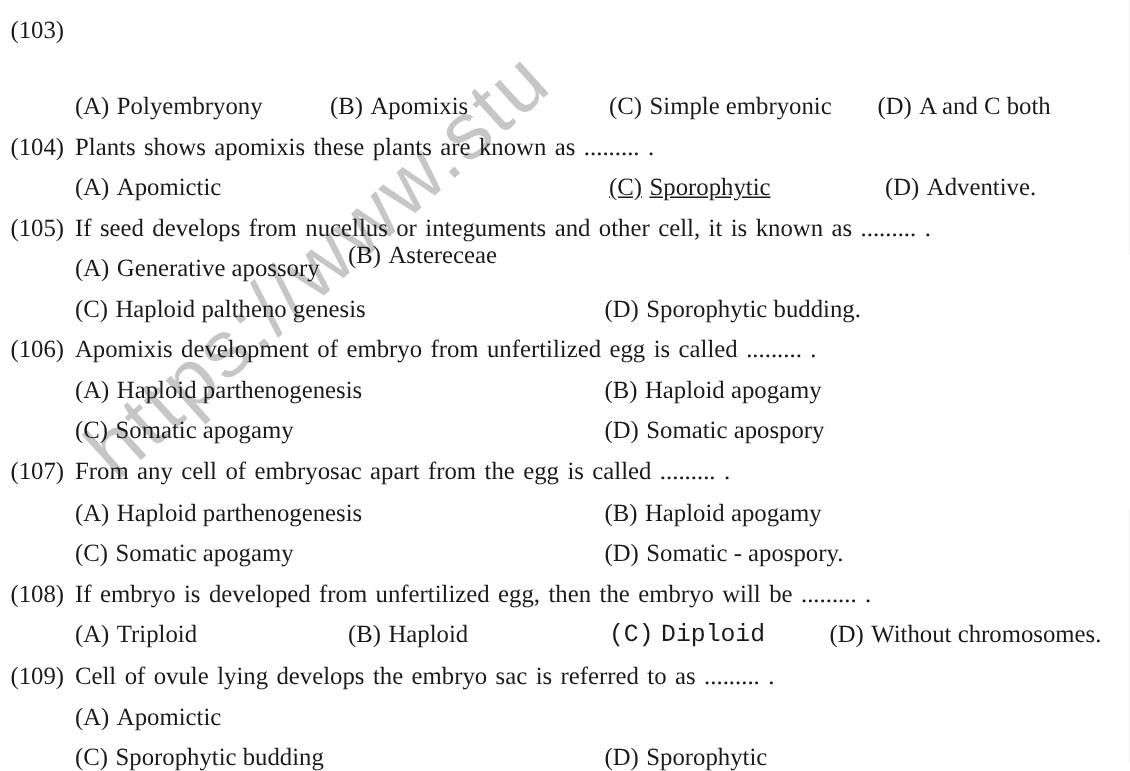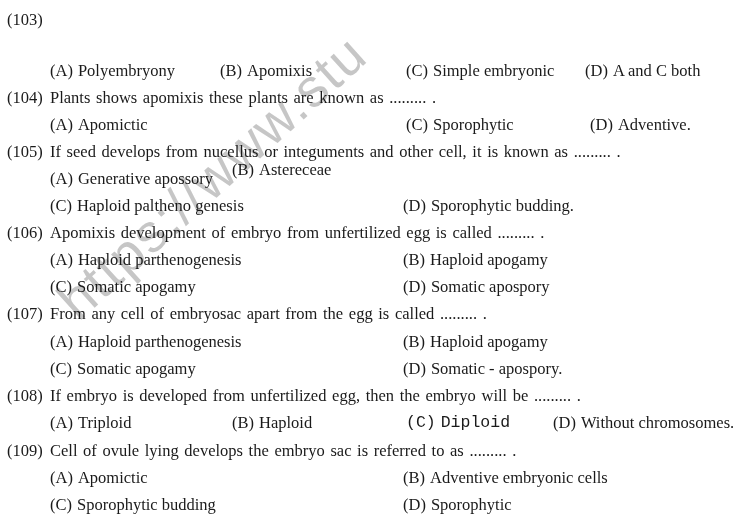--- a/index.html
+++ b/index.html
@@ -31,21 +31,21 @@
   .qblock{
     position:absolute;left:50px;top:6px;width:694px;
     line-height:27px;text-align:justify;word-spacing:1.5px;z-index:2;
   }
   .opt{position:absolute;white-space:nowrap;}
   .opt .lbl{margin-right:5px;}
   
   .ca{left:50px;}        
   .cb2{left:403px;}      
   .b103{left:220px;} .c103{left:406px;} .d103{left:585px;}
-  .b104{left:232px;margin-top:45px;} .c104{left:406px;} .d104{left:590px;}
+  .b104{left:232px;margin-top:45px;} .c104{left:406px;text-decoration:underline;} .d104{left:590px;}
   .b108{left:232px;} .c108{left:406px;font-family:Liberation Mono, monospace;} .d108{left:553px;}
 </style>
 </head>
 <body>
 
 <div class="page">
 
   <div class="wm">https://www.stu</div>
 
   <div class="line" style="top:6px">
@@ -117,20 +117,19 @@
     <span class="opt c108"><span class="lbl">(C)</span><span>Diploid</span></span>
     <span class="opt d108"><span class="lbl">(D)</span><span>Without chromosomes.</span></span>
   </div>
 
   <div class="line" style="top:437px">
     <span class="qnum">(109)</span>
     <span class="qtext">Cell of ovule lying develops the embryo sac is referred to as ......... .</span>
   </div>
   <div class="line" style="top:464px">
     <span class="opt ca"><span class="lbl">(A)</span><span>Apomictic</span></span>
-    <span class="opt cb2"><span class="lbl">(B)</span><span>Adventive embryonic cells</span></span>
   </div>
   <div class="line" style="top:491px">
     <span class="opt ca"><span class="lbl">(C)</span><span>Sporophytic budding</span></span>
     <span class="opt cb2"><span class="lbl">(D)</span><span>Sporophytic</span></span>
   </div>
 
 </div>
 
 </body></html>

